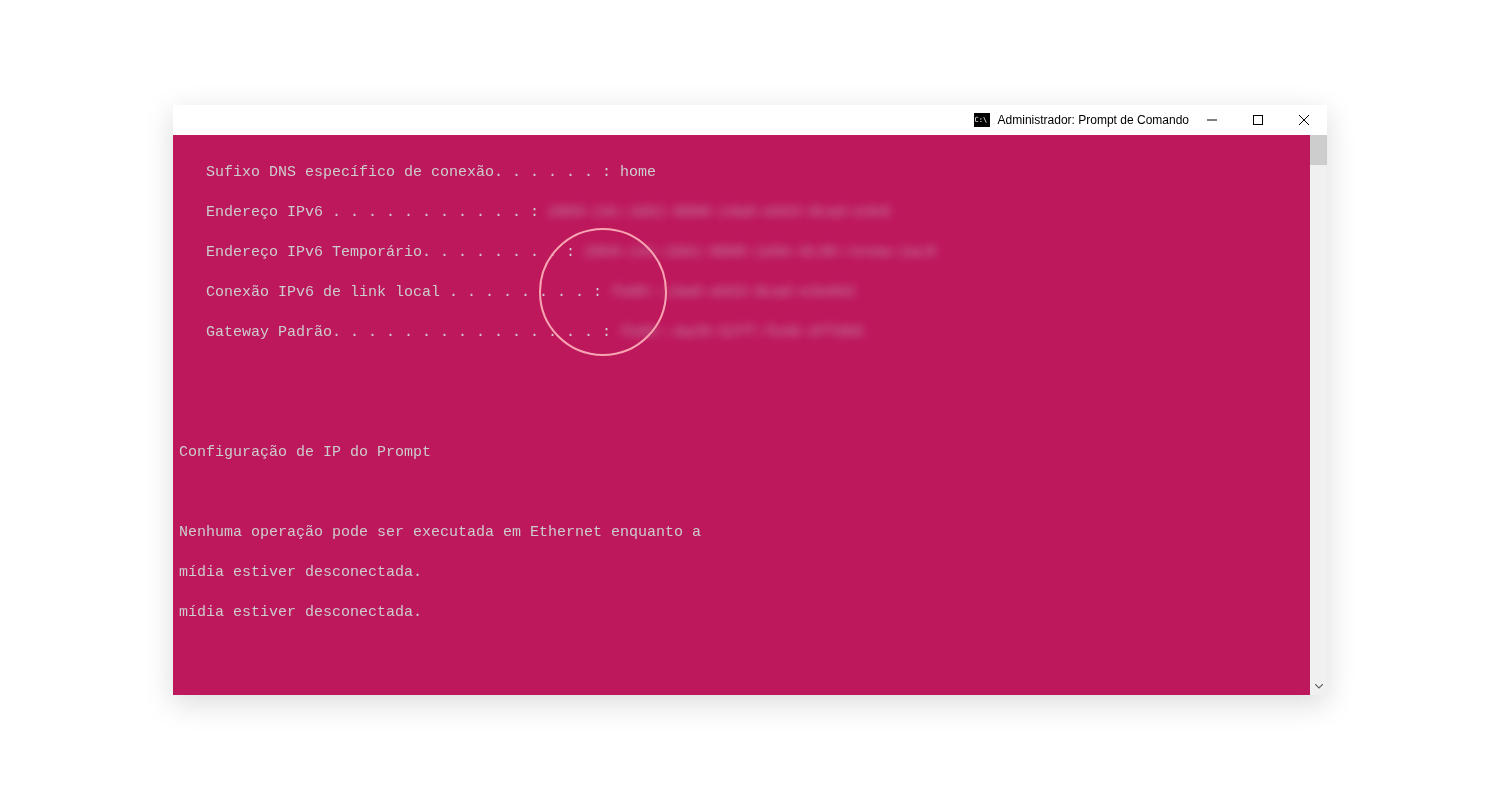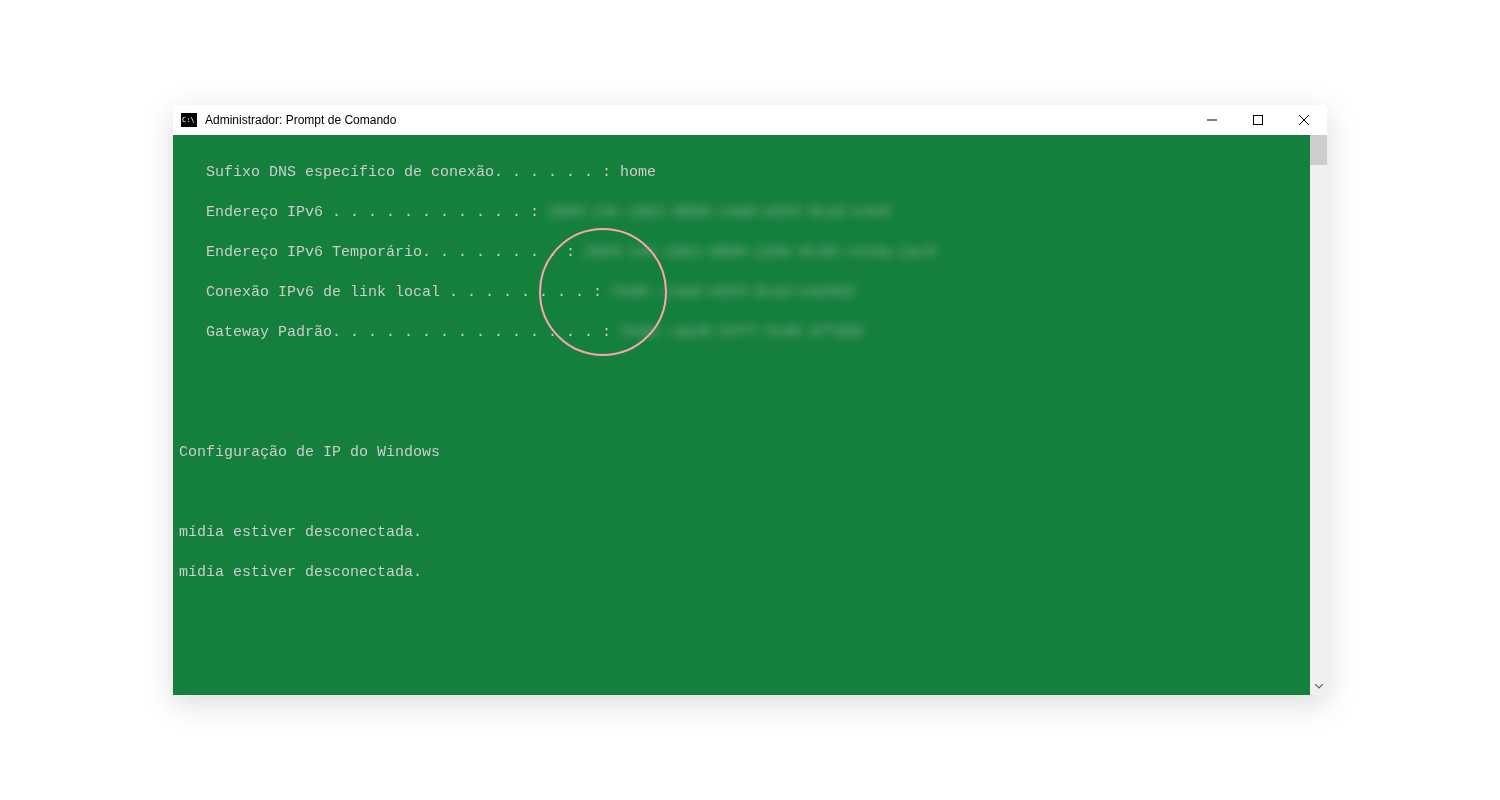--- a/index.html
+++ b/index.html
@@ -19,21 +19,21 @@
       box-shadow: 0 8px 28px rgba(0,0,0,0.15);
       display: flex;
       flex-direction: column;
       position: relative;
     }
     .titlebar {
       height: 30px;
       background: #fff;
       display: flex;
       align-items: center;
-      justify-content: space-between;
+      justify-content: flex-end;
       padding-left: 8px;
     }
     .titlebar-left { display: flex; align-items: center; gap: 8px; }
     .titlebar-icon {
       width: 16px; height: 14px;
       background: #000;
       position: relative;
       display: inline-block;
     }
     .titlebar-icon::after {
@@ -59,21 +59,21 @@
     .win-btn svg { width: 10px; height: 10px; }
     .terminal-wrap {
       flex: 1;
       display: flex;
       background: #0c0c0c;
       overflow: hidden;
       position: relative;
     }
     .terminal {
       flex: 1;
-      background: #15803d;
+      background: #be185d;
       color: #ccc;
       font-family: Consolas, "Courier New", monospace;
       font-size: 15px;
       line-height: 20px;
       padding: 8px 12px 8px 0;
       white-space: pre;
       overflow: hidden;
       position: relative;
     }
     .scrollbar {
@@ -144,22 +144,23 @@
 
   <div class="terminal-wrap">
     <div class="terminal">
 <div class="line">   Sufixo DNS específico de conexão. . . . . . : home</div>
 <div class="line"><span>   Endereço IPv6 . . . . . . . . . . . :</span><span class="blur"> 2804:14c:1bb1:9806:14a0:eb53:9cad:e3e6</span></div>
 <div class="line"><span>   Endereço IPv6 Temporário. . . . . . . . :</span><span class="blur"> 2804:14c:1bb1:9806:1d4e:0c30:renew:1ac9</span></div>
 <div class="line"><span>   Conexão IPv6 de link local . . . . . . . . :</span><span class="blur"> fe80::14a0:eb53:9cad:e3e6%3</span></div>
 <div class="line"><span>   Gateway Padrão. . . . . . . . . . . . . . . :</span><span class="blur"> fe80::4a29:52ff:fe46:4ffd%5</span></div>
 <div class="line"> </div>
 <div class="line"> </div>
-<div class="line">Configuração de IP do Windows</div>
+<div class="line">Configuração de IP do Prompt</div>
 <div class="line"> </div>
+<div class="line">Nenhuma operação pode ser executada em Ethernet enquanto a</div>
 <div class="line">mídia estiver desconectada.</div>
 <div class="line">mídia estiver desconectada.</div>
 
 
 
 
 
 
 
 

